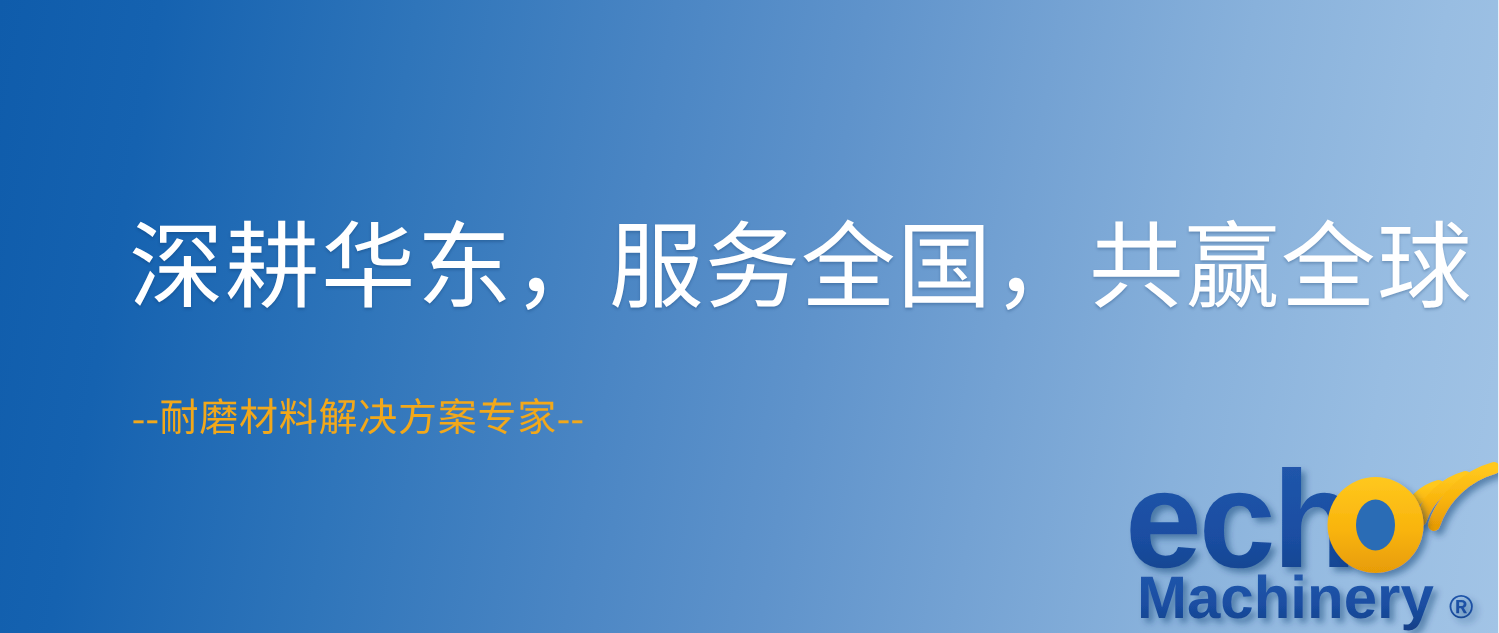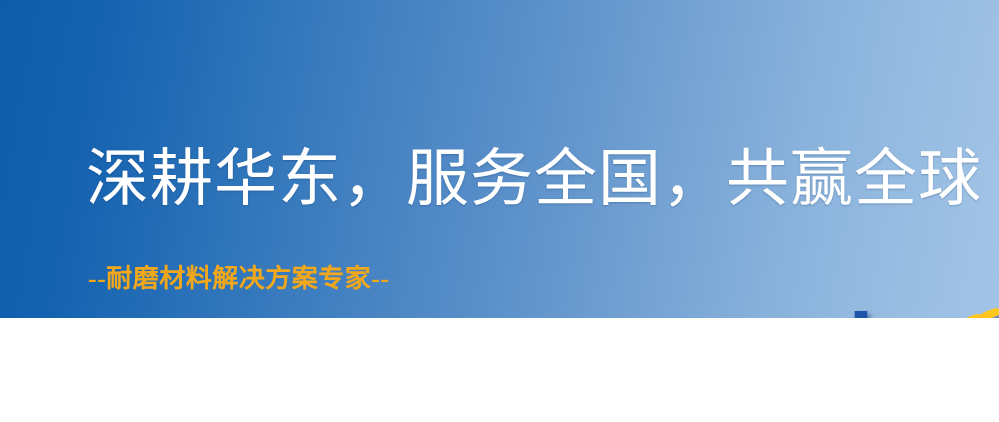--- a/index.html
+++ b/index.html
@@ -5,21 +5,21 @@
 <style>
   html, body {
     margin: 0;
     padding: 0;
     background: #ffffff;
   }
 
   .banner {
     position: relative;
     width: 999px;
-    height: 318px;
+    height: 422px;
     overflow: hidden;
     
     background:
       linear-gradient(100deg,
         #0f5cab 0%,
         #1562b0 10%,
         #2f75ba 26%,
         #4b86c4 42%,
         #5f93cb 54%,
         #74a2d3 66%,
@@ -46,21 +46,21 @@
     text-shadow: 0 1px 2px rgba(7, 48, 94, 0.28);
   }
 
   
   .subtitle {
     position: absolute;
     left: 88px;
     top: 266px;
     margin: 0;
     font-family: "Liberation Serif", "DejaVu Serif", serif;
-    font-weight: 700;
+    font-weight: 400;
     font-size: 26px;
     line-height: 1.0;
     letter-spacing: 0.5px;
     color: #f2a81a;
     white-space: nowrap;
   }
 
   
   .logo {
     position: absolute;

